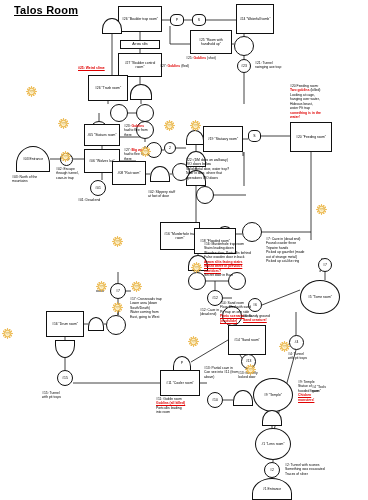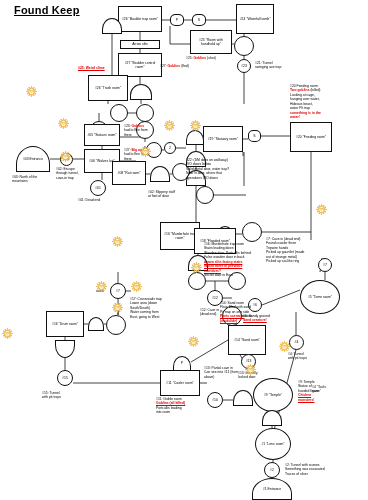--- a/index.html
+++ b/index.html
@@ -29,21 +29,21 @@
 
   
   .trap{position:absolute;width:11px;height:11px;}
   .trap svg{display:block;}
 </style>
 </head>
 <body>
 
 <div id="stage">
 
-  <div class="title">Found Keep</div>
+  <div class="title">Talos Room</div>
 
   <svg id="wires" viewBox="0 0 368 500" preserveAspectRatio="none">
     <g stroke="#111" stroke-width="0.8" fill="none">
 
       <path d="M112,22 H122"></path>
       <path d="M162,20 H170"></path>
       <path d="M184,20 H192"></path>
       <path d="M206,20 H236"></path>
       <path d="M244,34 V36"></path>
       <path d="M244,56 V59"></path>

